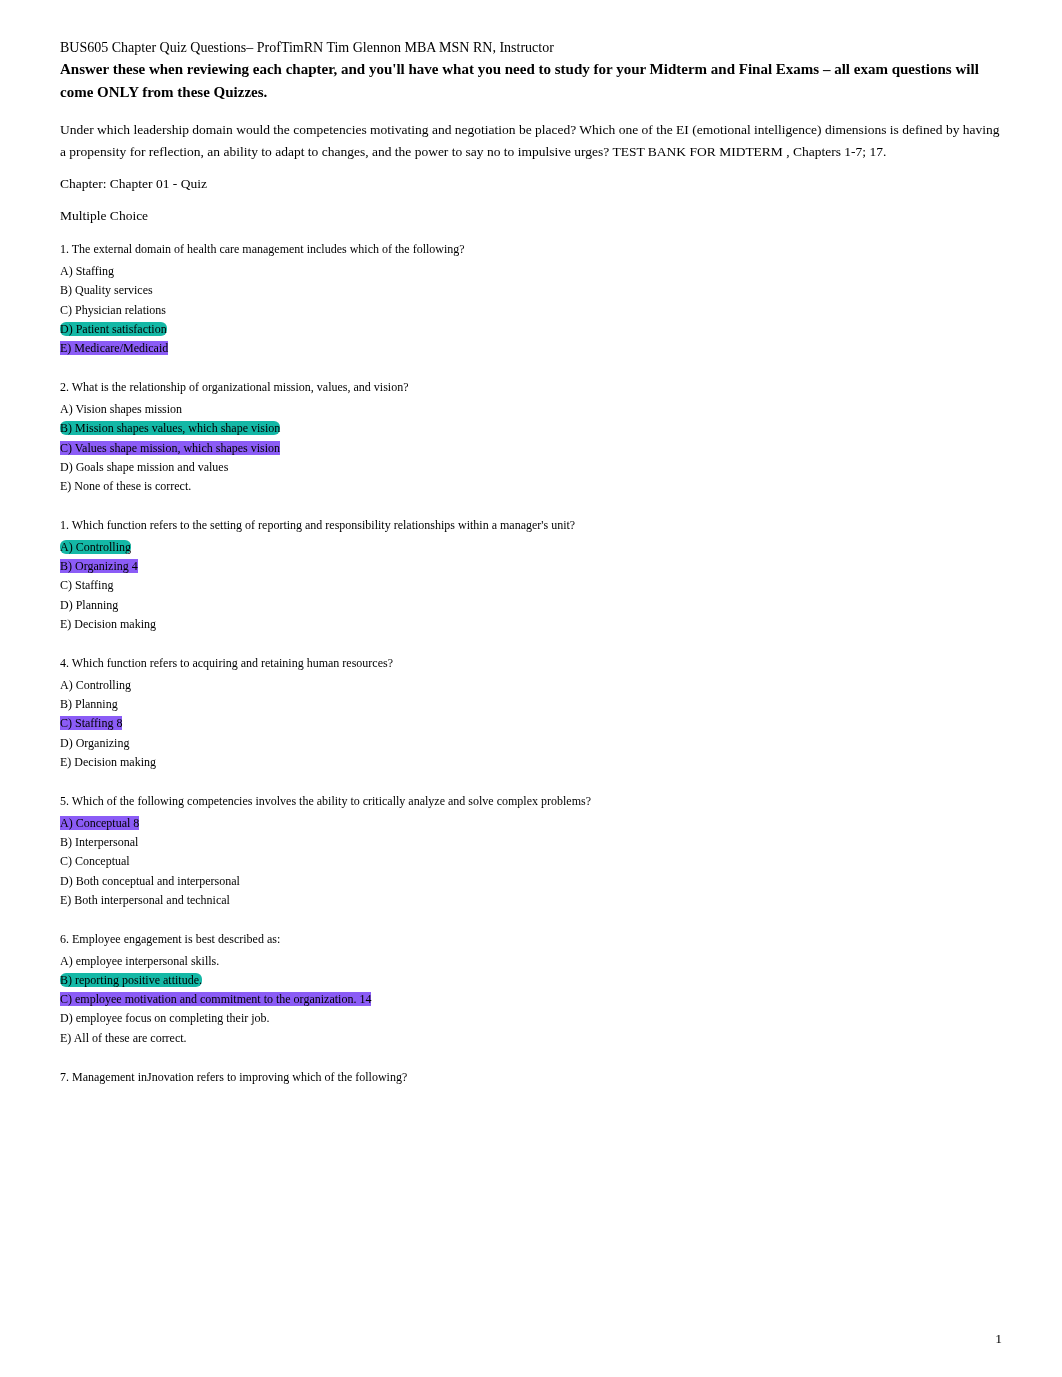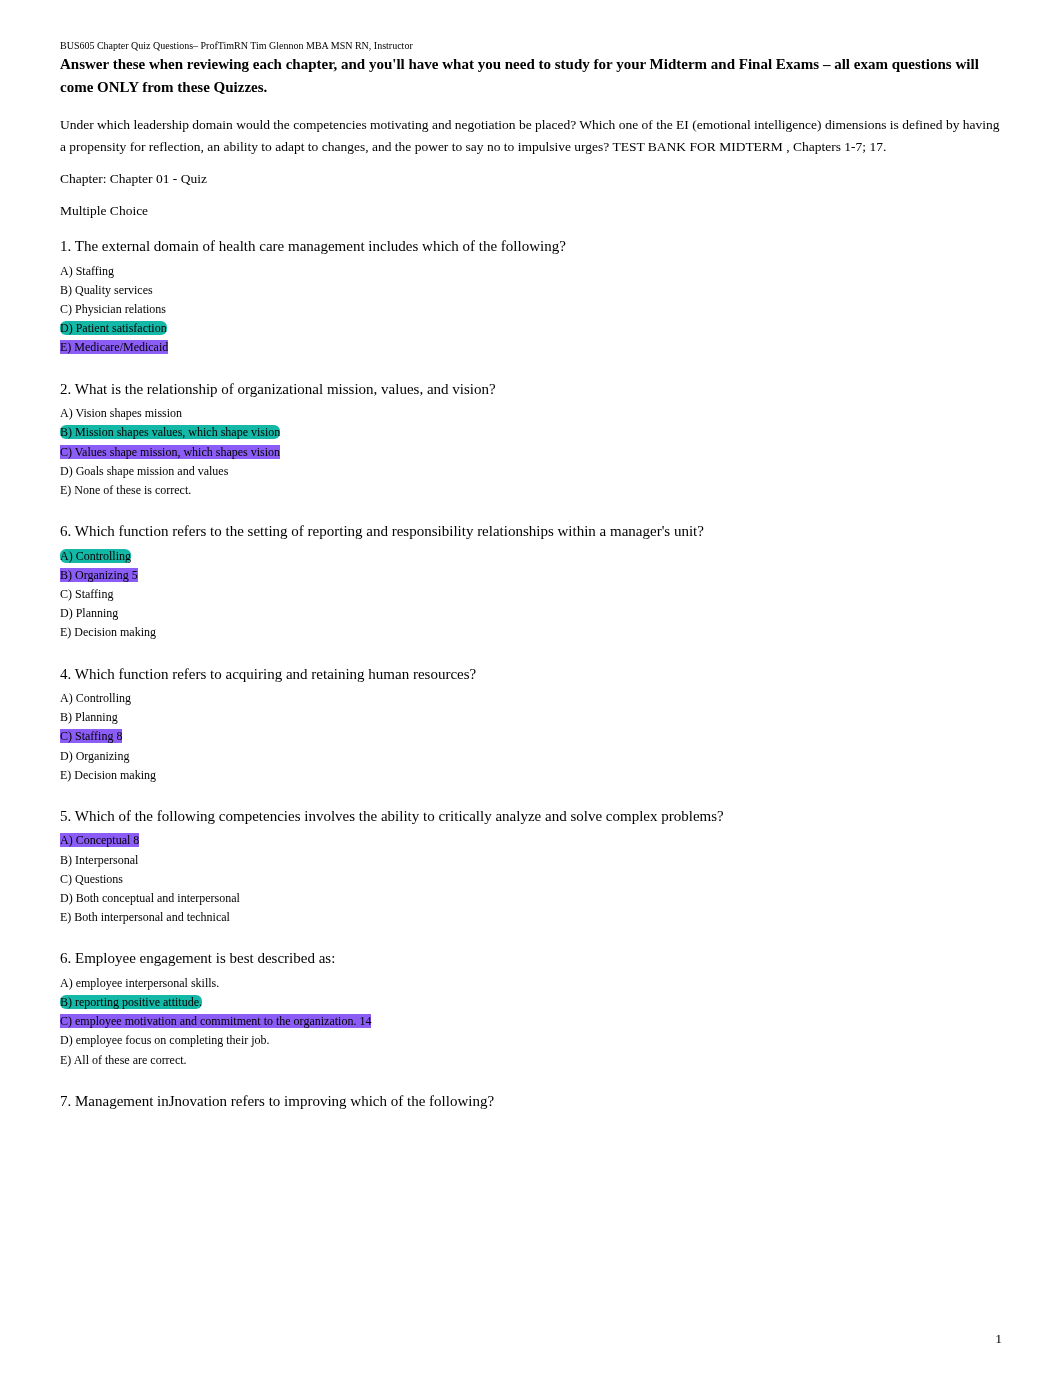--- a/index.html
+++ b/index.html
@@ -17,21 +17,21 @@
       max-width: 1062px;
       min-height: 1377px;
       position: relative;
     }
 
     .page-header {
       margin-bottom: 16px;
     }
 
     .page-header-line1 {
-      font-size: 10px;
+      font-size: 14px;
       margin-bottom: 2px;
     }
 
     .page-header-line2 {
       font-size: 15px;
       line-height: 1.5;
       font-weight: bold;
     }
 
     .intro-paragraph {
@@ -48,21 +48,21 @@
     .type-label {
       font-size: 13.5px;
       margin-bottom: 16px;
     }
 
     .question-block {
       margin-bottom: 20px;
     }
 
     .question-text {
-      font-size: 15px;
+      font-size: 12px;
       line-height: 1.5;
       margin-bottom: 4px;
     }
 
     .answer-option {
       font-size: 12px;
       line-height: 1.6;
       display: block;
     }
 
@@ -106,40 +106,40 @@
     </div>
     <div class="question-block">
       <div class="question-text">2. What is the relationship of organizational mission, values, and vision?</div>
       <span class="answer-option">A) Vision shapes mission</span>
       <span class="answer-option"><span class="highlight-orange">B) Mission shapes values, which shape vision</span></span>
       <span class="answer-option"><span class="highlight-yellow">C) Values shape mission, which shapes vision</span></span>
       <span class="answer-option">D) Goals shape mission and values</span>
       <span class="answer-option">E) None of these is correct.</span>
     </div>
     <div class="question-block">
-      <div class="question-text">6. Which function refers to the setting of reporting and responsibility relationships within a manager's unit?</div>
+      <div class="question-text">1. Which function refers to the setting of reporting and responsibility relationships within a manager's unit?</div>
       <span class="answer-option"><span class="highlight-orange">A) Controlling</span></span>
-      <span class="answer-option"><span class="highlight-yellow">B) Organizing    5</span></span>
+      <span class="answer-option"><span class="highlight-yellow">B) Organizing    4</span></span>
       <span class="answer-option">C) Staffing</span>
       <span class="answer-option">D) Planning</span>
       <span class="answer-option">E) Decision making</span>
     </div>
     <div class="question-block">
       <div class="question-text">4. Which function refers to acquiring and retaining human resources?</div>
       <span class="answer-option">A) Controlling</span>
       <span class="answer-option">B) Planning</span>
       <span class="answer-option"><span class="highlight-yellow">C) Staffing 8</span></span>
       <span class="answer-option">D) Organizing</span>
       <span class="answer-option">E) Decision making</span>
     </div>
     <div class="question-block">
       <div class="question-text">5. Which of the following competencies involves the ability to critically analyze and solve complex problems?</div>
       <span class="answer-option"><span class="highlight-yellow">A) Conceptual 8</span></span>
       <span class="answer-option">B) Interpersonal</span>
-      <span class="answer-option">C) Questions</span>
+      <span class="answer-option">C) Conceptual</span>
       <span class="answer-option">D) Both conceptual and interpersonal</span>
       <span class="answer-option">E) Both interpersonal and technical</span>
     </div>
     <div class="question-block">
       <div class="question-text">6. Employee engagement is best described as:</div>
       <span class="answer-option">A) employee interpersonal skills.</span>
       <span class="answer-option"><span class="highlight-orange">B) reporting positive attitude.</span></span>
       <span class="answer-option"><span class="highlight-yellow">C) employee motivation and commitment to the organization. 14</span></span>
       <span class="answer-option">D) employee focus on completing their job.</span>
       <span class="answer-option">E) All of these are correct.</span>

